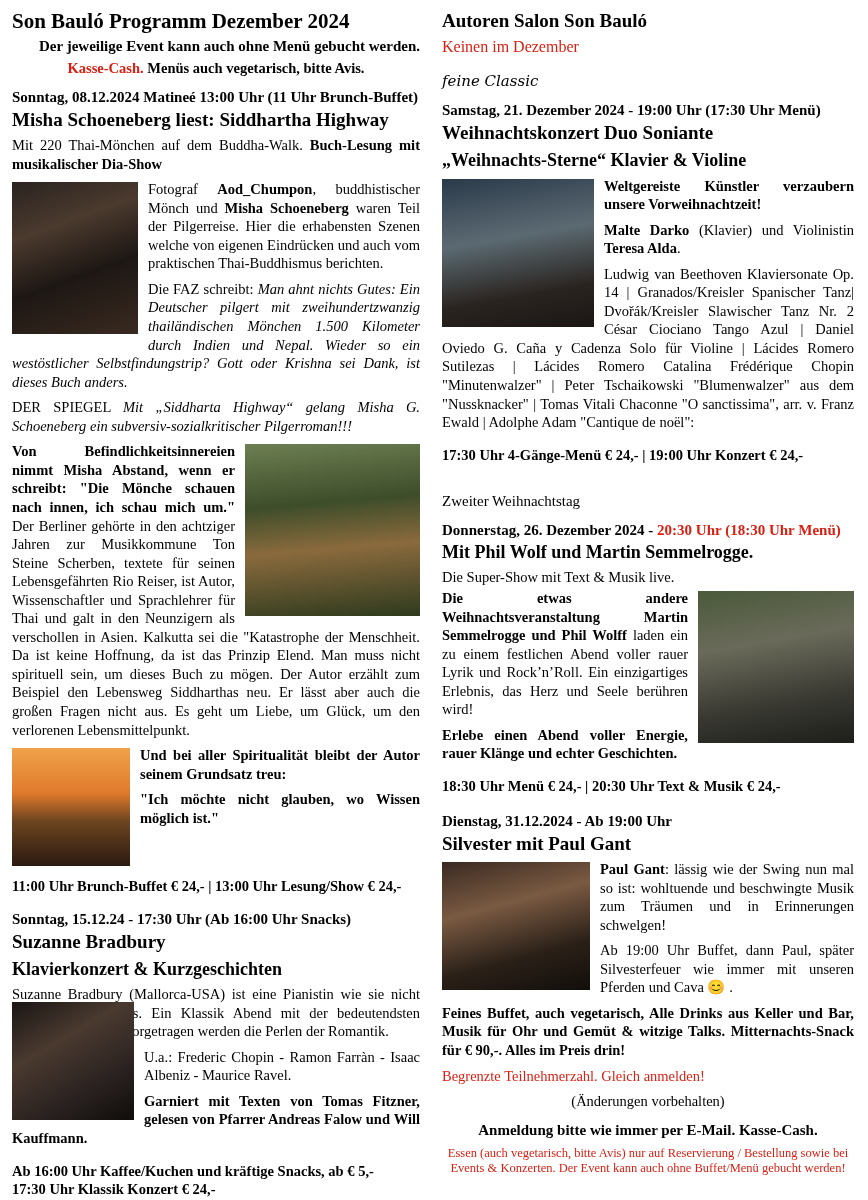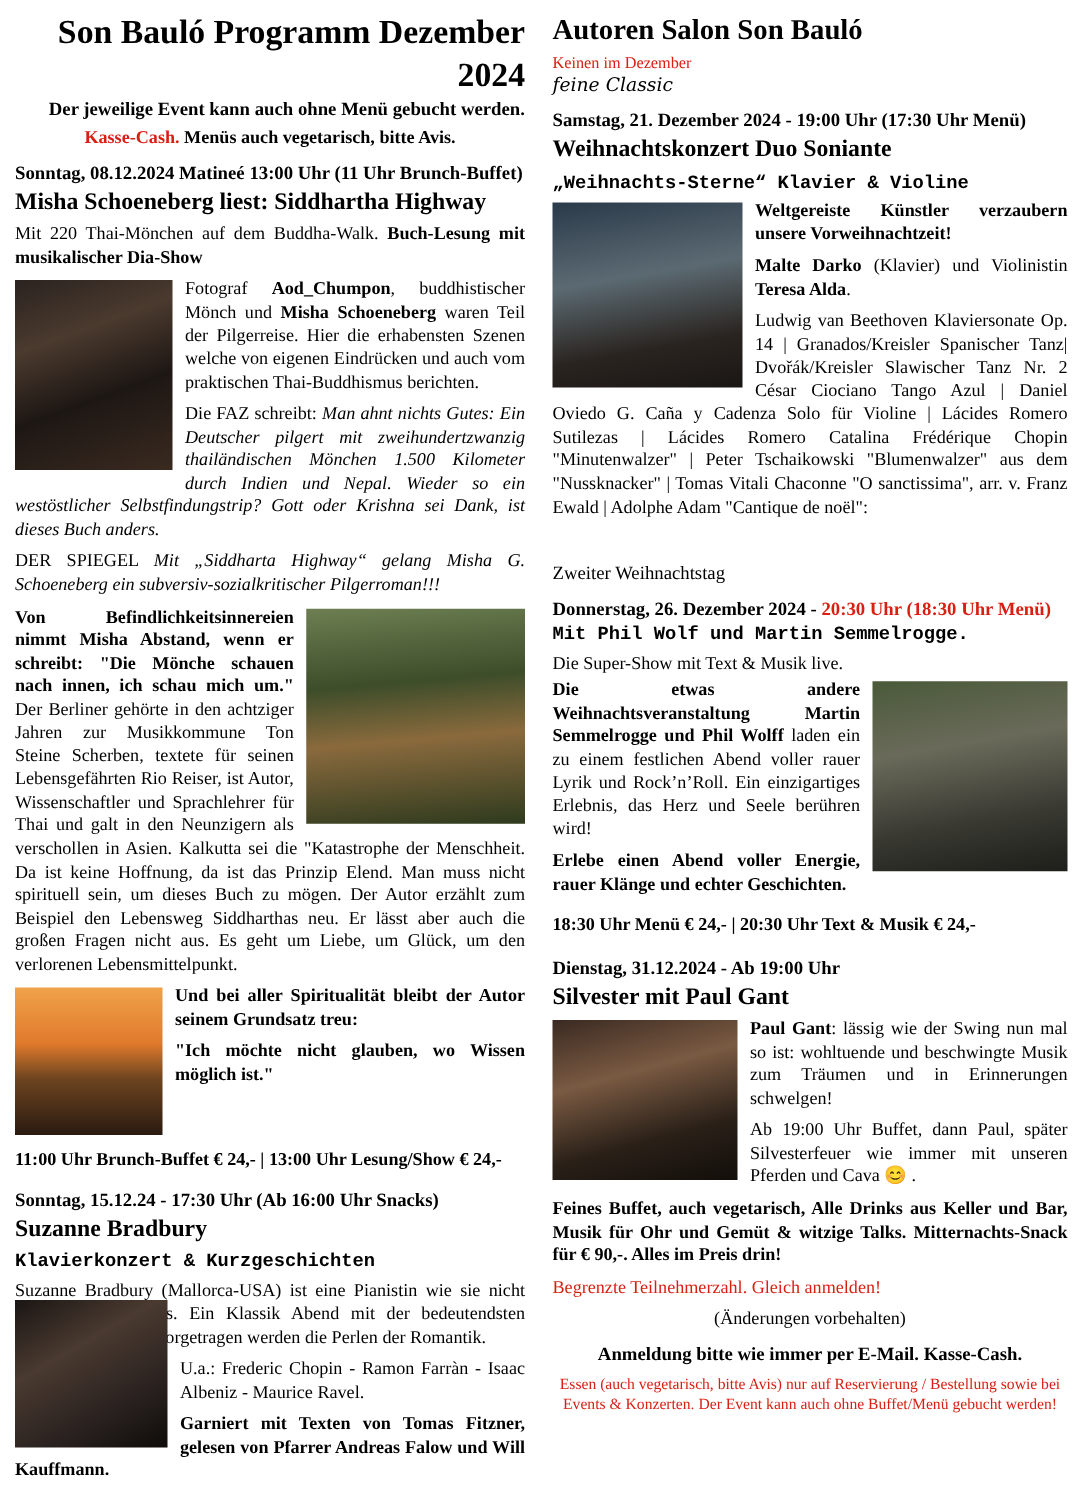--- a/index.html
+++ b/index.html
@@ -15,43 +15,43 @@
     width:868px;
     box-sizing:border-box;
     padding:8px 12px 4px 12px;
     display:flex;
     gap:22px;
   }
   .col{width:410px;}
   .col-left{width:408px;}
   .col-right{width:412px;}
   .title-main{
-    font-size:27px;
-    text-align:right;
+    font-size:21px;
+    text-align:left;
     font-weight:bold;
     margin-bottom:2px;
   }
   .subtitle-main{
     font-size:15px;
     text-align:right;
     font-weight:bold;
     margin-bottom:3px;
   }
   .kasse-line{
     text-align:center;
     font-size:14.5px;
     margin-bottom:10px;
   }
   .red{color:#d81f12;}
   .b{font-weight:bold;}
   .i{font-style:italic;}
 
   .date-line{font-size:15px;margin-top:10px;}
   .event-title{font-size:19px;font-weight:bold;margin:1px 0 4px 0;}
-  .sub-head{font-size:15px;font-weight:bold;margin:0 0 4px 0;font-family:Liberation Mono, monospace;}
+  .sub-head{font-size:18px;font-weight:bold;margin:0 0 4px 0;}
   p{margin:0 0 7px 0;text-align:justify;}
   .tight{margin-bottom:3px;}
   .price{font-weight:bold;font-size:14.5px;margin:7px 0 4px 0;}
 
   .photo{
     background:#6a6a6a;
     display:block;
     border:0;
   }
   .float-left{float:left;margin:2px 10px 4px 0;}
@@ -143,41 +143,42 @@
       <div class="clear"></div>
       <div class="price" style="margin-bottom:0;">Ab 16:00 Uhr Kaffee/Kuchen und kräftige Snacks, ab € 5,-</div>
       <div class="price" style="margin-top:0;">17:30 Uhr Klassik Konzert € 24,-</div>
     </div>
 
   </div>
 
   <div class="col col-right">
 
     <div>
-      <div class="event-title" style="font-size:23px;">Autoren Salon Son Bauló</div>
-      <div class="red" style="font-size:13px;">Keinen im Dezember</div>
+      <div class="event-title" style="font-size:19px;">Autoren Salon Son Bauló</div>
+      <div class="red" style="font-size:16px;margin-bottom:14px;">Keinen im Dezember</div>
     </div>
 
     <div class="feine">feine Classic</div>
 
     <div>
       <div class="date-line b">Samstag, 21. Dezember 2024 - 19:00 Uhr (17:30 Uhr Menü)</div>
       <div class="event-title">Weihnachtskonzert Duo Soniante</div>
       <div class="sub-head">„Weihnachts-Sterne“ Klavier &amp; Violine</div>
 
       <div class="imgwrap photo ph-duo float-left" style="width:152px;height:148px;"></div>
 
       <p class="b">Weltgereiste Künstler verzaubern unsere Vorweihnachtzeit!</p>
       <p class="b">
         <span class="b">Malte Darko</span><span style="font-weight:normal;"> (Klavier) und Violinistin </span><span class="b">Teresa Alda</span><span style="font-weight:normal;">.</span>
       </p>
       <p>
         <span>Ludwig van Beethoven Klaviersonate Op. 14 | Granados/Kreisler  Spanischer Tanz| Dvořák/Kreisler Slawischer Tanz Nr. 2 César Ciociano  Tango Azul | Daniel Oviedo G.  Caña y Cadenza  Solo für Violine | Lácides Romero Sutilezas | Lácides Romero  Catalina Frédérique Chopin "Minutenwalzer" | Peter Tschaikowski  "Blumenwalzer" aus dem "Nussknacker" | Tomas Vitali  Chaconne "O sanctissima", arr. v. Franz Ewald | Adolphe Adam  "Cantique de noël":</span>
       </p>
       <div class="clear"></div>
+      <div class="price">17:30 Uhr 4-Gänge-Menü € 24,- | 19:00 Uhr Konzert € 24,-</div>
     </div>
 
     <div style="margin-top:28px;">
       <div style="font-size:15px;">Zweiter Weihnachtstag</div>
       <div class="date-line b">
         <span>Donnerstag, 26. Dezember 2024 - </span><span class="red">20:30 Uhr (18:30 Uhr Menü)</span>
       </div>
       <div class="sub-head">Mit Phil Wolf und Martin Semmelrogge.</div>
       <p class="tight">Die Super-Show mit Text &amp; Musik live.</p>
 

